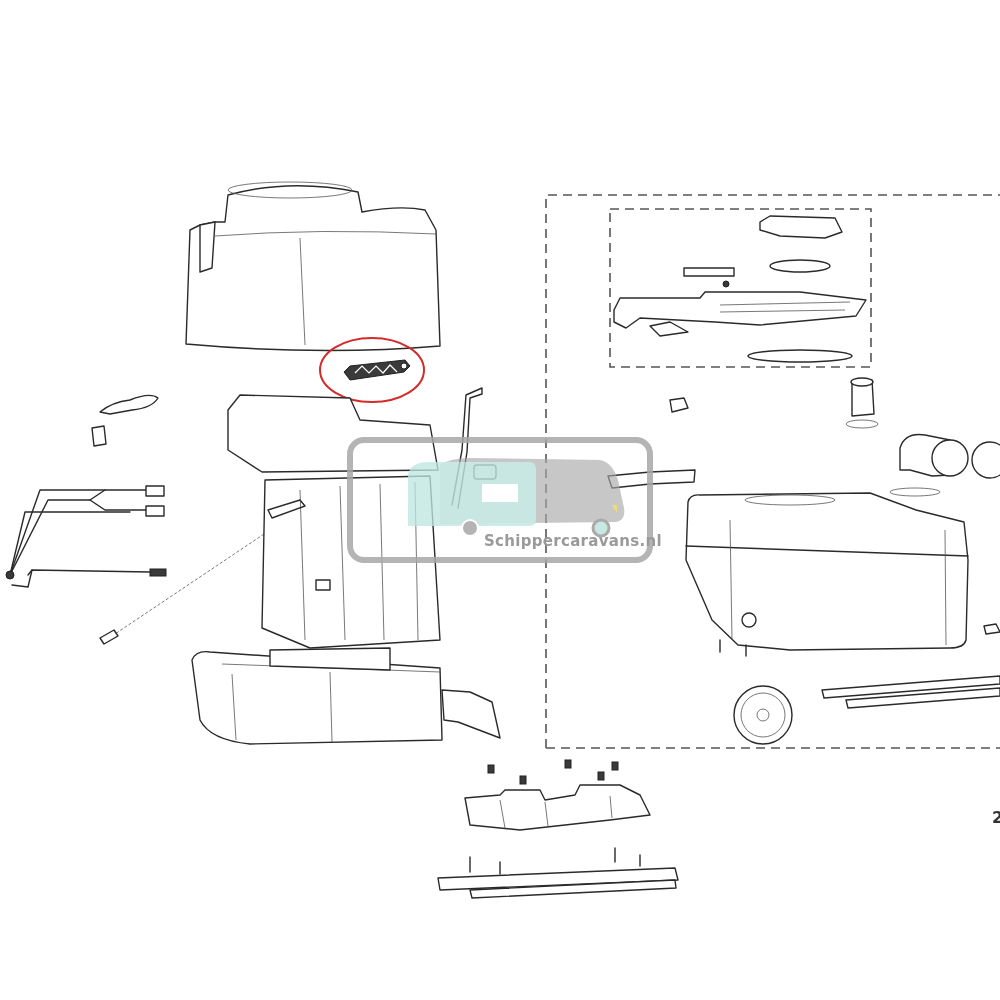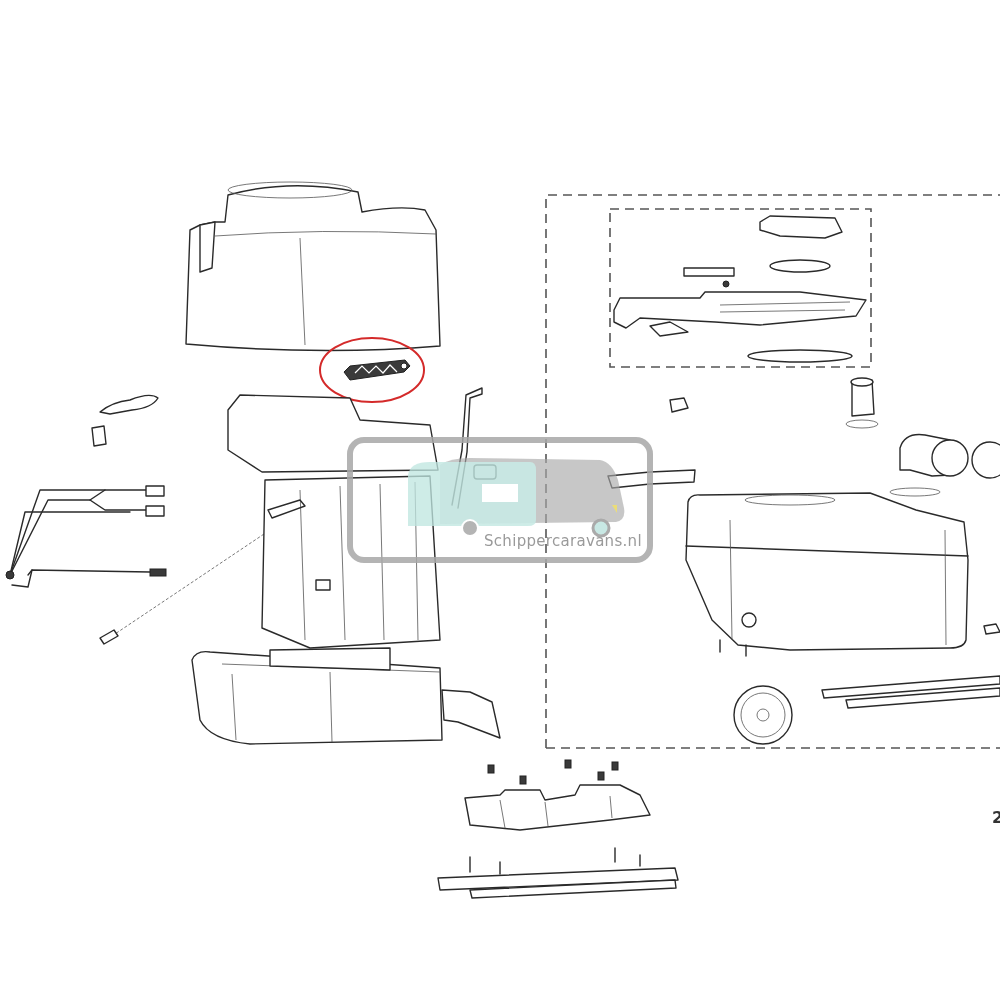--- a/index.html
+++ b/index.html
@@ -3,21 +3,21 @@
 <meta charset="utf-8">
 <style>
   html,body{margin:0;padding:0;background:#ffffff;}
   body{width:1000px;height:1000px;position:relative;overflow:hidden;font-family:"DejaVu Sans",sans-serif;}
   svg.diagram{position:absolute;left:0;top:0;}
   .ln{fill:none;stroke:#2a2a2a;stroke-width:1.4;stroke-linejoin:round;stroke-linecap:round;}
   .thin{fill:none;stroke:#555;stroke-width:0.8;}
   .fillw{fill:#fff;stroke:#2a2a2a;stroke-width:1.4;stroke-linejoin:round;}
   .dark{fill:#3a3a3a;stroke:#222;stroke-width:1;}
   .dash{fill:none;stroke:#555;stroke-width:1.6;stroke-dasharray:9 6;}
-  .watermark-text{position:absolute;left:484px;top:532px;font-size:15px;color:#9a9a9a;letter-spacing:0.3px;}
+  .watermark-text{position:absolute;left:484px;top:532px;font-size:15px;color:#9a9a9a;letter-spacing:0.3px;font-weight:bold;}
   .label-2{position:absolute;left:992px;top:808px;font-size:16px;font-weight:bold;color:#333;}
 </style>
 </head>
 <body>
 
 <svg class="diagram" width="1000" height="1000" viewBox="0 0 1000 1000">
 
   <g>
     <path class="fillw" d="M190 230 L200 225 L215 222 L225 222 L228 195 Q290 178 358 192 L362 212 Q400 205 425 210 L436 230 L440 346 Q320 356 186 344 Z"></path>
     <ellipse class="thin" cx="290" cy="190" rx="62" ry="8"></ellipse>

